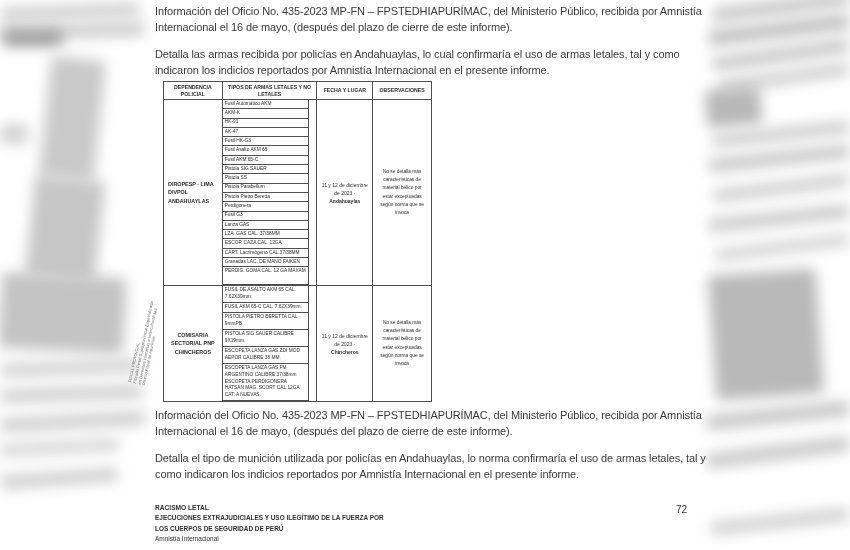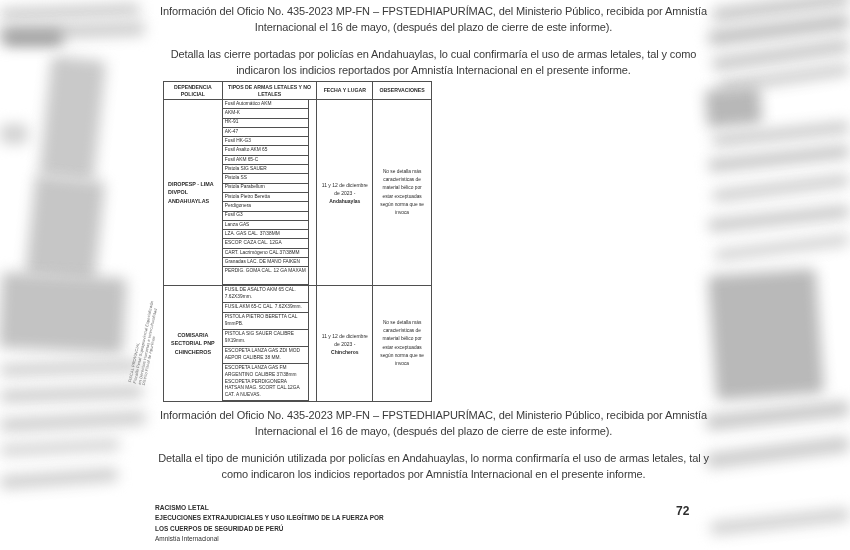--- a/index.html
+++ b/index.html
@@ -4,21 +4,21 @@
 <style>
   html,body{margin:0;padding:0;background:#fff;}
   #canvas{position:relative;width:850px;height:550px;overflow:hidden;background:#fff;
           font-family:"Liberation Sans",sans-serif;}
 
   
   .sm{position:absolute;filter:blur(7px);border-radius:5px;}
 
   
   .para-block{position:absolute;left:155px;width:557px;color:#3a3a3a;
-              font-size:11px;line-height:1.45;letter-spacing:-0.1px;text-align:center;}
+              font-size:11px;line-height:1.45;letter-spacing:-0.1px;}
   .para-block p{margin:0 0 11px 0;}
 
   
   .doc-table{position:absolute;left:163px;top:81px;width:269px;border:1px solid #4f4f4f;
              color:#2a2a2a;box-sizing:border-box;background:#fff;}
   .t-row{display:flex;box-sizing:border-box;}
   .t-cell{box-sizing:border-box;border-right:1px solid #4f4f4f;overflow:hidden;}
   .t-cell:last-child{border-right:none;}
   .c1{width:59px;} .c2{width:95px;} .c3{width:56px;} .c4{width:58px;}
   .t-head{height:18px;border-bottom:1px solid #4f4f4f;}
@@ -48,21 +48,21 @@
   .stamp{position:absolute;left:128px;top:382px;width:138px;transform:rotate(-78deg);
          transform-origin:0 0;font-size:4px;line-height:1.2;color:#6a6a6a;
          letter-spacing:0.1px;}
 
   
   .footer{position:absolute;left:155px;top:503px;color:#2f2f2f;font-size:7px;line-height:1.45;
           transform:scaleX(0.92);transform-origin:0 0;}
   .footer .f-title{font-weight:bold;font-size:7.2px;}
   .footer .f-sub{font-weight:bold;}
   .footer .f-org{font-weight:normal;}
-  .page-num{position:absolute;left:676px;top:504px;font-weight:bold;font-size:12px;color:#2f2f2f;}
+  .page-num{position:absolute;left:676px;top:504px;font-weight:normal;font-size:10px;color:#2f2f2f;}
 </style>
 </head>
 <body>
 
 <div id="canvas">
 
   <div class="sm" style="left:0;top:6px;width:140px;height:12px;background:#c9c9c9;transform:rotate(-2deg);"></div>
   <div class="sm" style="left:0;top:24px;width:145px;height:14px;background:#cccccc;transform:rotate(-2deg);"></div>
   <div class="sm" style="left:3px;top:30px;width:60px;height:16px;background:#9f9f9f;"></div>
   <div class="sm" style="left:45px;top:58px;width:55px;height:122px;background:#c9c9c9;transform:rotate(6deg);"></div>
@@ -85,21 +85,21 @@
   <div class="sm" style="left:712px;top:182px;width:138px;height:12px;background:#cccccc;transform:rotate(-7deg);"></div>
   <div class="sm" style="left:708px;top:212px;width:142px;height:13px;background:#c8c8c8;transform:rotate(-6deg);"></div>
   <div class="sm" style="left:714px;top:242px;width:136px;height:11px;background:#cfcfcf;transform:rotate(-7deg);"></div>
   <div class="sm" style="left:712px;top:272px;width:108px;height:125px;background:#b9b9b9;transform:rotate(-4deg);"></div>
   <div class="sm" style="left:706px;top:408px;width:144px;height:15px;background:#c6c6c6;transform:rotate(-6deg);"></div>
   <div class="sm" style="left:706px;top:445px;width:144px;height:15px;background:#c9c9c9;transform:rotate(-7deg);"></div>
   <div class="sm" style="left:710px;top:515px;width:140px;height:13px;background:#cfcfcf;transform:rotate(-6deg);"></div>
 
   <div class="para-block" style="top:4px;">
     <p>Información del Oficio No. 435-2023 MP-FN – FPSTEDHIAPURÍMAC, del Ministerio Público, recibida por Amnistía Internacional el 16 de mayo, (después del plazo de cierre de este informe).</p>
-    <p>Detalla las cierre portadas por policías en Andahuaylas, lo cual confirmaría el uso de armas letales, tal y como indicaron los indicios reportados por Amnistía Internacional en el presente informe.</p>
+    <p>Detalla las armas recibida por policías en Andahuaylas, lo cual confirmaría el uso de armas letales, tal y como indicaron los indicios reportados por Amnistía Internacional en el presente informe.</p>
   </div>
 
   <div class="stamp">
       <div>FISCAL PROVINCIAL</div>
       <div>Fiscalía Penal Supraprovincial Especializada</div>
       <div>en Derechos Humanos e Interculturalidad</div>
       <div>Distrito Fiscal de Apurímac</div>
     </div>
 
   <div class="doc-table">

